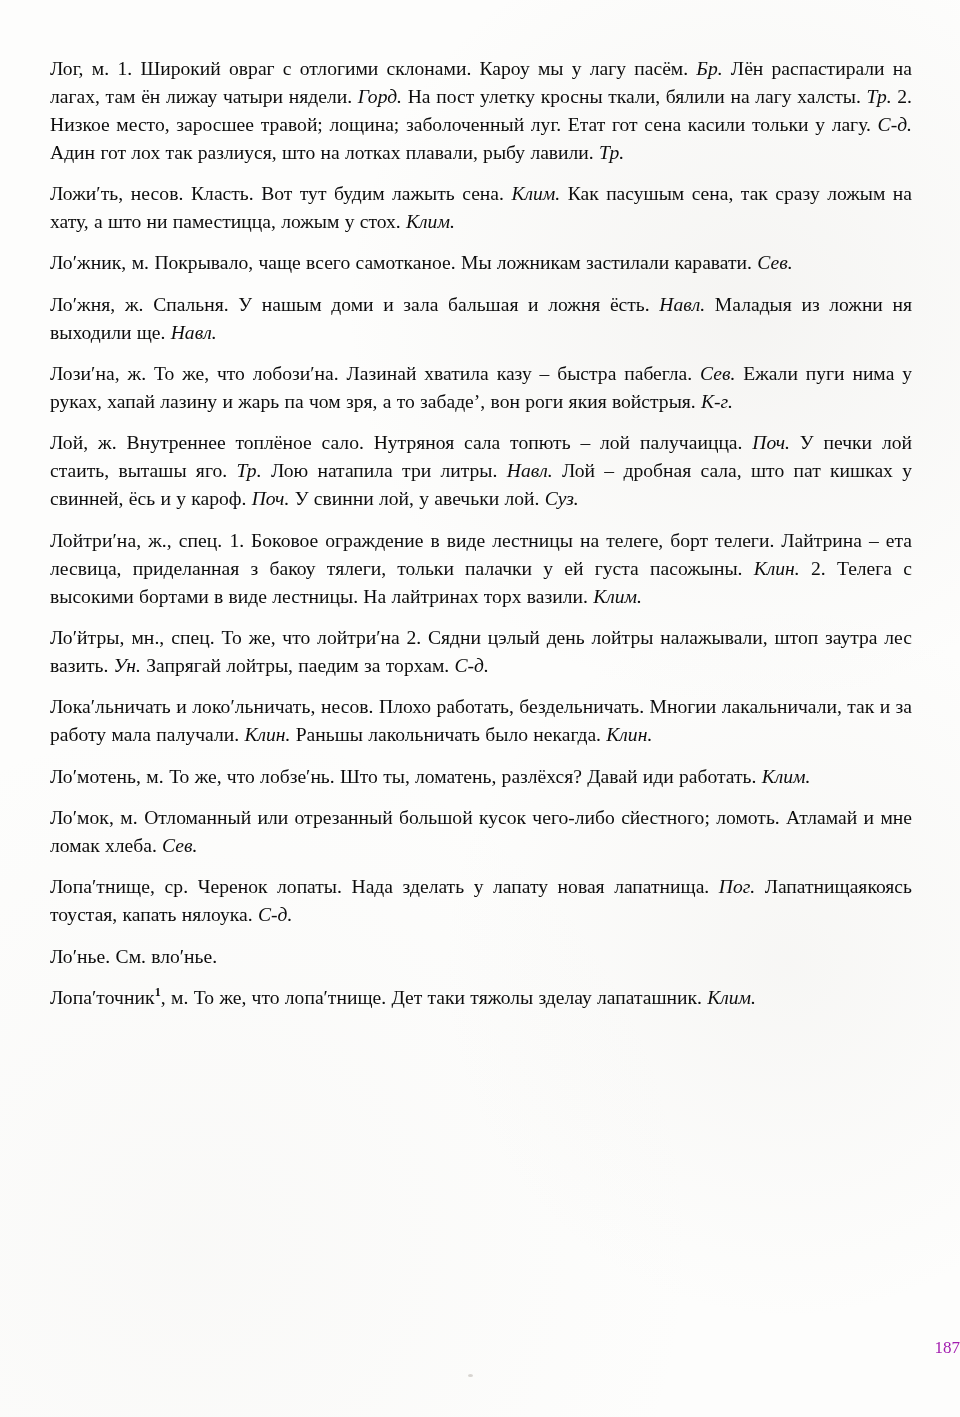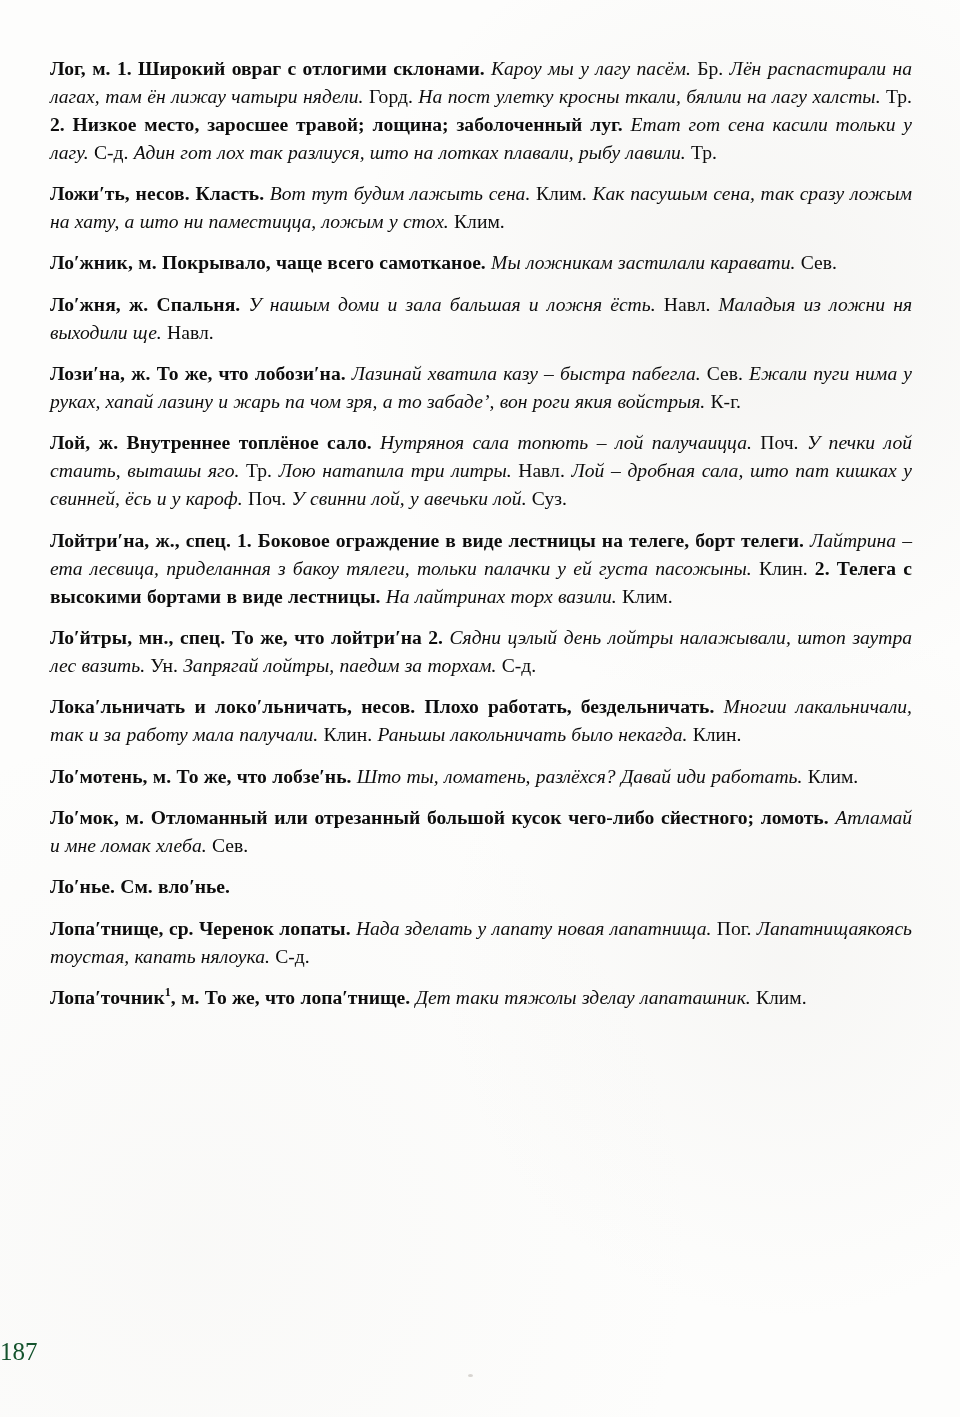--- a/index.html
+++ b/index.html
@@ -44,47 +44,47 @@
     text-align: justify;
     text-justify: inter-word;
     hyphens: manual;
     word-spacing: 0.02em;
   }
   .entry:last-of-type { margin-bottom: 0; }
 
   .hw,
   .def,
   .num {
-    font-weight: bold;
+    font-weight: normal;
     font-style: normal;
   }
   .hw { letter-spacing: 0.003em; }
   .ex {
-    font-style: italic;
     font-weight: normal;
   }
   .src {
+    font-style: italic;
     font-weight: normal;
   }
   sup.hw-sup {
     font-size: 0.62em;
     vertical-align: super;
     font-weight: bold;
     line-height: 0;
   }
 
   .folio {
     position: absolute;
     left: 0;
     right: 0;
     top: 1338px;
-    text-align: left;
-    font-size: 25px;
+    text-align: right;
+    font-size: 17px;
     font-family: "Liberation Serif", "DejaVu Serif", serif;
-    color: #14532d;
+    color: #a21caf;
   }
   .speck {
     position: absolute;
     background: #b9b5ad;
     border-radius: 50%;
     opacity: 0.55;
     pointer-events: none;
   }
 </style>
 </head>
@@ -101,19 +101,19 @@
       <p class="entry"><span class="hw">Ложи′ть,</span><span class="hw"> несов. </span><span class="def">Класть.</span><span class="ex"> Вот тут будим лажыть сена.</span><span class="src"> Клим.</span><span class="ex">  Как пасушым сена, так сразу ложым на хату, а што ни паместицца, ложым у стох.</span><span class="src"> Клим.</span></p>
       <p class="entry"><span class="hw">Ло′жник,</span><span class="hw"> м. </span><span class="def">Покрывало, чаще всего самотканое.</span><span class="ex"> Мы ложникам застилали каравати.</span><span class="src"> Сев.</span></p>
       <p class="entry"><span class="hw">Ло′жня,</span><span class="hw"> ж. </span><span class="def">Спальня.</span><span class="ex"> У нашым доми и зала бальшая и ложня ёсть.</span><span class="src"> Навл.</span><span class="ex"> Маладыя из ложни ня выходили ще.</span><span class="src"> Навл.</span></p>
       <p class="entry"><span class="hw">Лози′на,</span><span class="hw"> ж. </span><span class="def">То же, что лобози′на.</span><span class="ex"> Лазинай хватила казу – быстра пабегла.</span><span class="src"> Сев.</span><span class="ex"> Ежали пуги нима у руках, хапай лазину и жарь па чом зря, а то забаде’, вон роги якия войстрыя.</span><span class="src"> К-г.</span></p>
       <p class="entry"><span class="hw">Лой,</span><span class="hw"> ж. </span><span class="def">Внутреннее топлёное сало.</span><span class="ex"> Нутряноя сала топють – лой палучаицца.</span><span class="src"> Поч.</span><span class="ex">  У печки лой стаить, выташы яго.</span><span class="src"> Тр.</span><span class="ex">  Лою натапила три литры.</span><span class="src"> Навл.</span><span class="ex">  Лой – дробная сала, што пат кишках у свинней, ёсь и у кароф.</span><span class="src"> Поч.</span><span class="ex"> У свинни лой, у авечьки лой.</span><span class="src"> Суз.</span></p>
       <p class="entry"><span class="hw">Лойтри′на,</span><span class="hw"> ж., спец. </span><span class="num">1.</span><span class="def"> Боковое ограждение в виде лестницы на телеге, борт телеги.</span><span class="ex"> Лайтрина – ета лесвица, приделанная з бакоу тялеги, тольки палачки у ей  густа пасожыны.</span><span class="src"> Клин.</span><span class="num">  2.</span><span class="def"> Телега с высокими бортами в виде лестницы.</span><span class="ex"> На лайтринах торх вазили.</span><span class="src"> Клим.</span></p>
       <p class="entry"><span class="hw">Ло′йтры,</span><span class="hw"> мн., спец. </span><span class="def">То же, что лойтри′на 2.</span><span class="ex"> Сядни цэлый день лойтры налажывали, штоп заутра лес вазить.</span><span class="src"> Ун.</span><span class="ex"> Запрягай лойтры, паедим за торхам.</span><span class="src"> С-д.</span></p>
       <p class="entry"><span class="hw">Лока′льничать и локо′льничать,</span><span class="hw"> несов. </span><span class="def">Плохо работать, бездельничать.</span><span class="ex"> Многии лакальничали, так и за работу мала палучали.</span><span class="src"> Клин.</span><span class="ex"> Раньшы лакольничать было некагда.</span><span class="src"> Клин.</span></p>
       <p class="entry"><span class="hw">Ло′мотень,</span><span class="hw"> м. </span><span class="def">То же, что лобзе′нь.</span><span class="ex"> Што ты, ломатень, разлёхся? Давай иди работать.</span><span class="src"> Клим.</span></p>
       <p class="entry"><span class="hw">Ло′мок,</span><span class="hw"> м. </span><span class="def">Отломанный или отрезанный большой кусок чего-либо сйестного; ломоть.</span><span class="ex"> Атламай и мне ломак хлеба.</span><span class="src"> Сев.</span></p>
+      <p class="entry"><span class="hw">Лопа′тнище,</span><span class="hw"> ср. </span><span class="def">Черенок лопаты.</span><span class="ex"> Нада зделать у лапату новая лапатнища.</span><span class="src"> Пог.</span><span class="ex">  Лапатнищаякоясь тоустая, капать нялоука.</span><span class="src"> С-д.</span></p>
       <p class="entry"><span class="hw">Ло′нье.</span><span class="def"> См. вло′нье.</span></p>
-      <p class="entry"><span class="hw">Лопа′тнище,</span><span class="hw"> ср. </span><span class="def">Черенок лопаты.</span><span class="ex"> Нада зделать у лапату новая лапатнища.</span><span class="src"> Пог.</span><span class="ex">  Лапатнищаякоясь тоустая, капать нялоука.</span><span class="src"> С-д.</span></p>
       <p class="entry"><span class="hw">Лопа′точник</span><sup class="hw-sup">1</sup><span class="hw">,</span><span class="hw"> м. </span><span class="def">То же, что лопа′тнище.</span><span class="ex"> Дет таки тяжолы зделау лапаташник.</span><span class="src"> Клим.</span></p>
     </div>
 
   <div class="folio">187</div>
 </div>
 
 </body></html>

